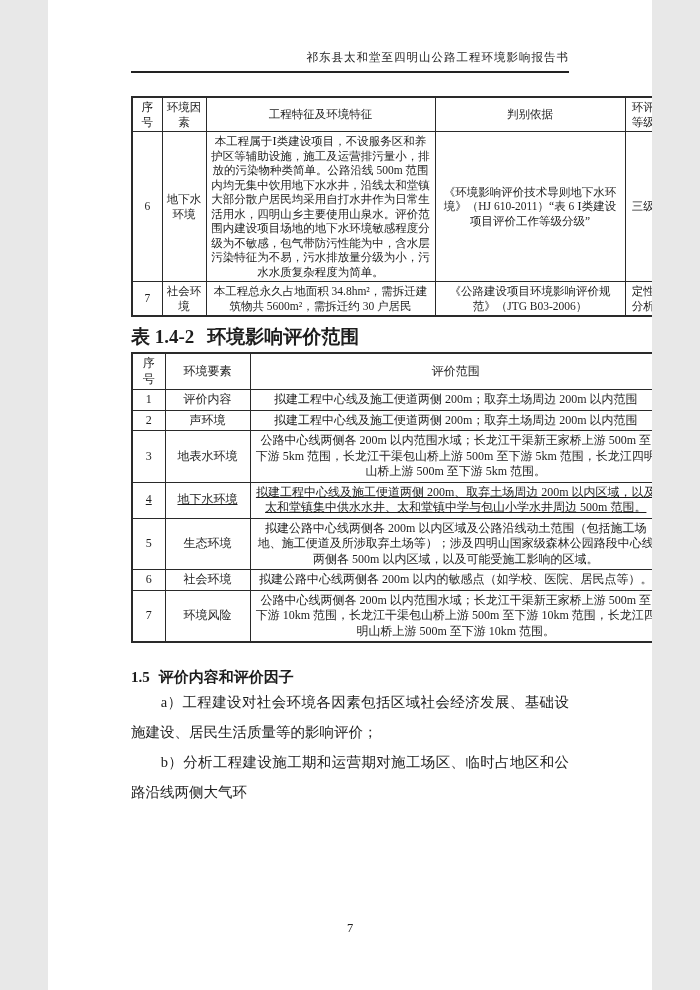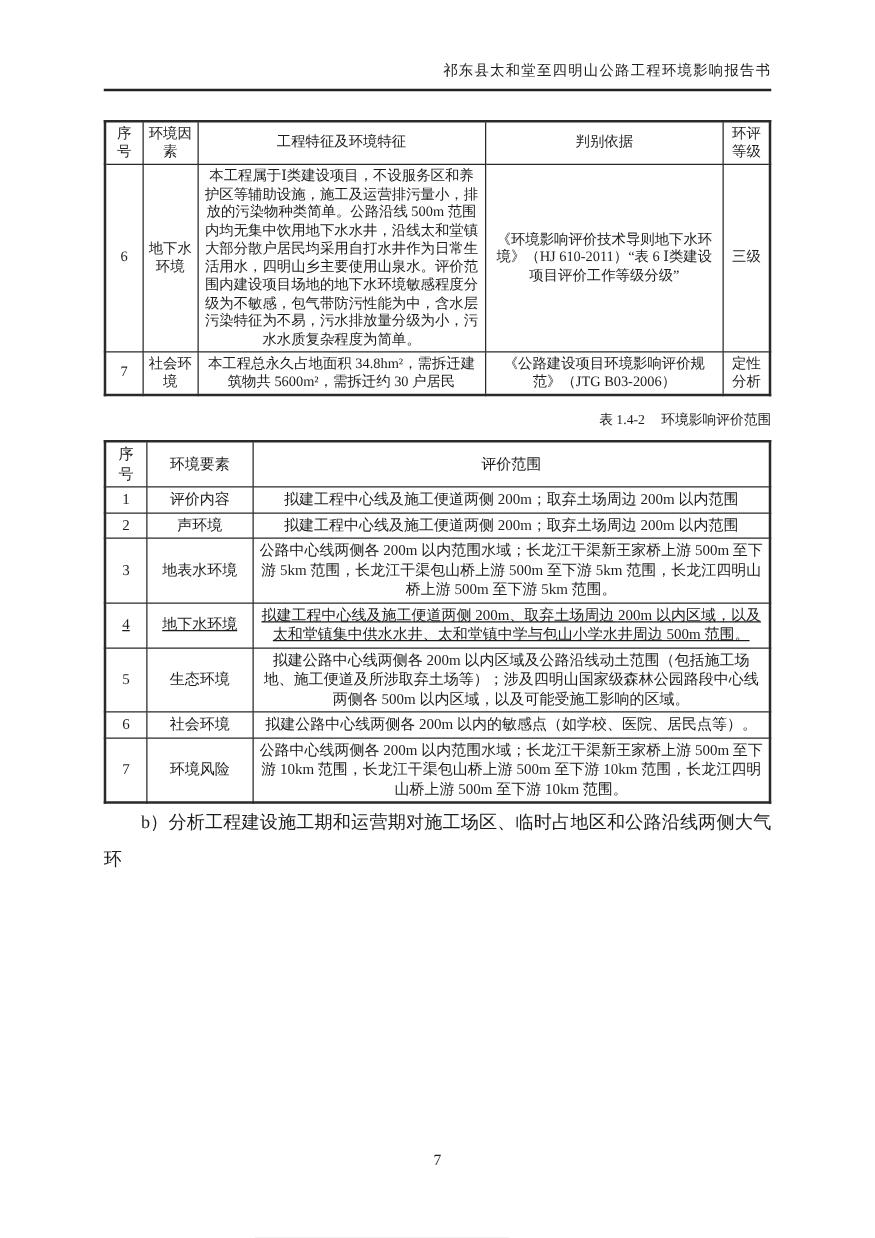--- a/index.html
+++ b/index.html
@@ -1,18 +1,18 @@
 <!DOCTYPE html>
 <html><head>
 <meta charset="utf-8">
 <style>
   html,body { margin:0; padding:0; background:#e8e8e8; }
   .page {
     position:relative;
-    width:700px; height:990px;
+    width:604px; height:990px;
     margin:0 auto;
     background:#ffffff;
     box-sizing:border-box;
     padding:50px 83px 0 83px;
     font-family:"Liberation Serif","DejaVu Serif",serif;
     color:#1d1d1d;
     overflow:hidden;
   }
   
   .doc-header {
@@ -51,23 +51,23 @@
   .para {
     font-size:14.5px;
     line-height:30px;
     text-align:justify;
     text-indent:2.05em;
     margin:6px 0 0 0;
   }
   .para.tight { margin-top:0; }
   .caption {
     margin:11px 0 7px 0;
-    text-align:right;
-    font-weight:normal;
-    font-size:11px;
+    text-align:left;
+    font-weight:bold;
+    font-size:19px;
     line-height:17px;
   }
   .caption .h-num { margin-right:13px; }
   .page-num {
     position:absolute;
     left:0; right:0; top:921px;
     text-align:center;
     font-size:12.5px;
   }
 </style>
@@ -160,19 +160,21 @@
       <td class="cell-just">拟建公路中心线两侧各 200m 以内的敏感点（如学校、医院、居民点等）。</td>
     </tr>
     <tr>
       <td>7</td>
       <td>环境风险</td>
       <td class="cell-just">公路中心线两侧各 200m 以内范围水域；长龙江干渠新王家桥上游 500m 至下游 10km 范围，长龙江干渠包山桥上游 500m 至下游 10km 范围，长龙江四明山桥上游 500m 至下游 10km 范围。</td>
     </tr>
   </tbody>
     </table>
 
+  <h2 class="h2 h-15"><span class="h-num">1.5</span><span>评价内容和评价因子</span></h2>
 
 
+  <p class="para tight">a）工程建设对社会环境各因素包括区域社会经济发展、基础设施建设、居民生活质量等的影响评价；</p>
   <p class="para tight">b）分析工程建设施工期和运营期对施工场区、临时占地区和公路沿线两侧大气环</p>
 
   <div class="page-num">7</div>
 
 </div>
 
 </body></html>

